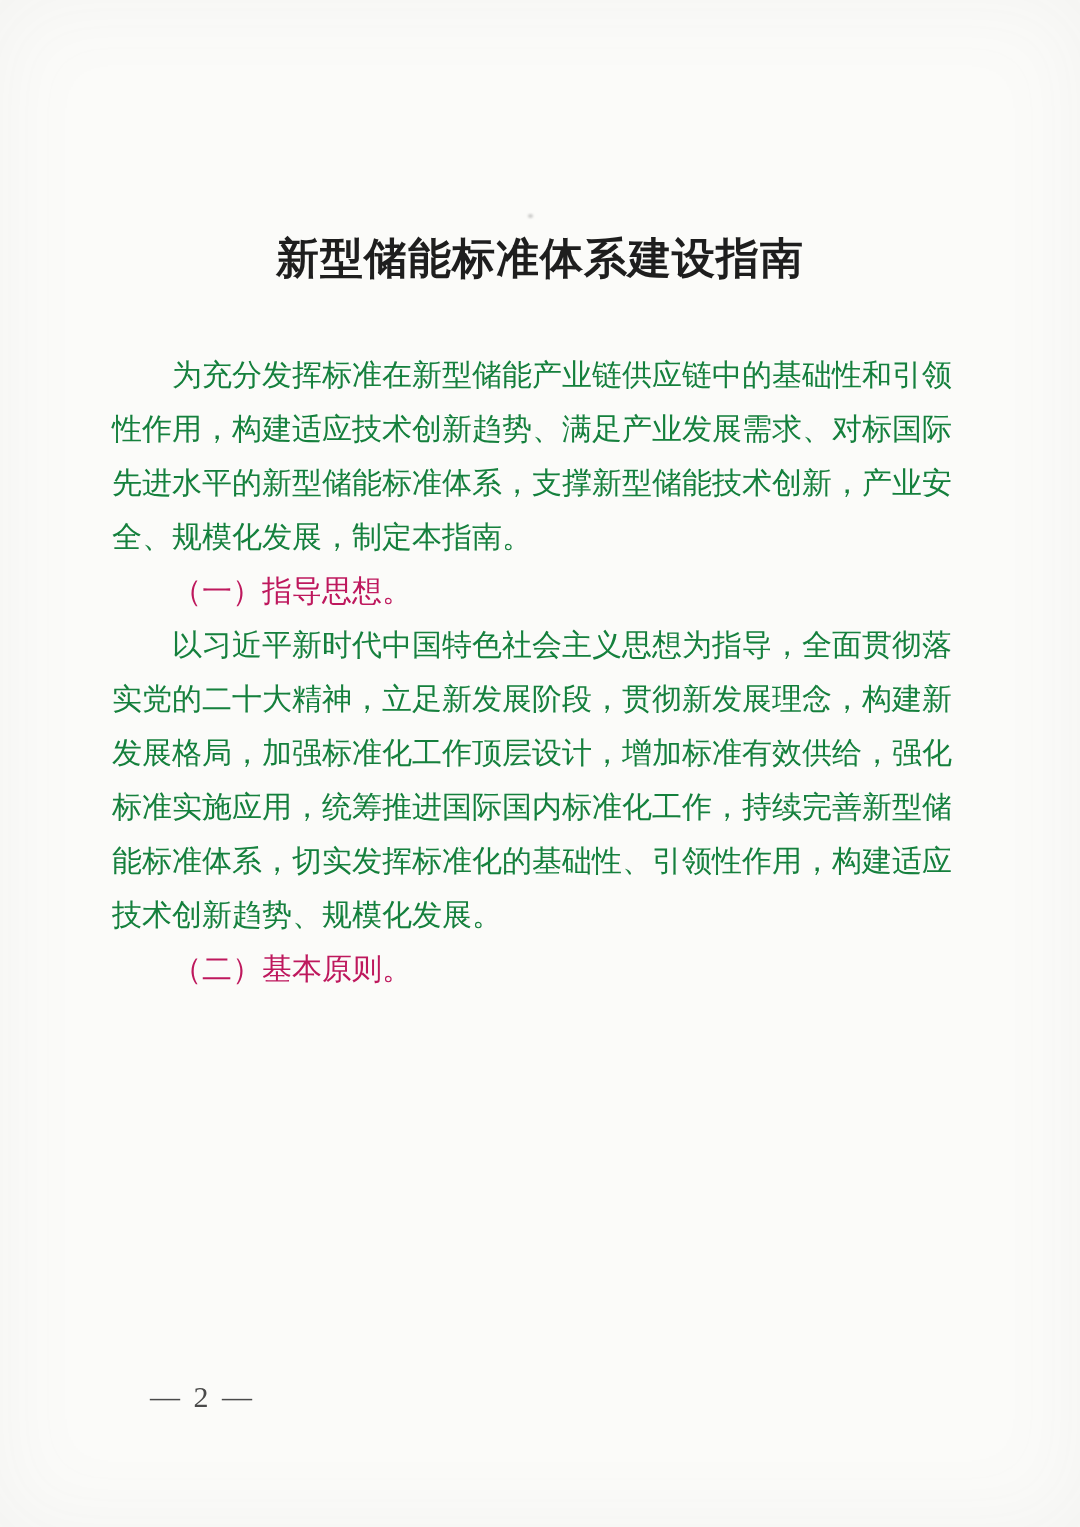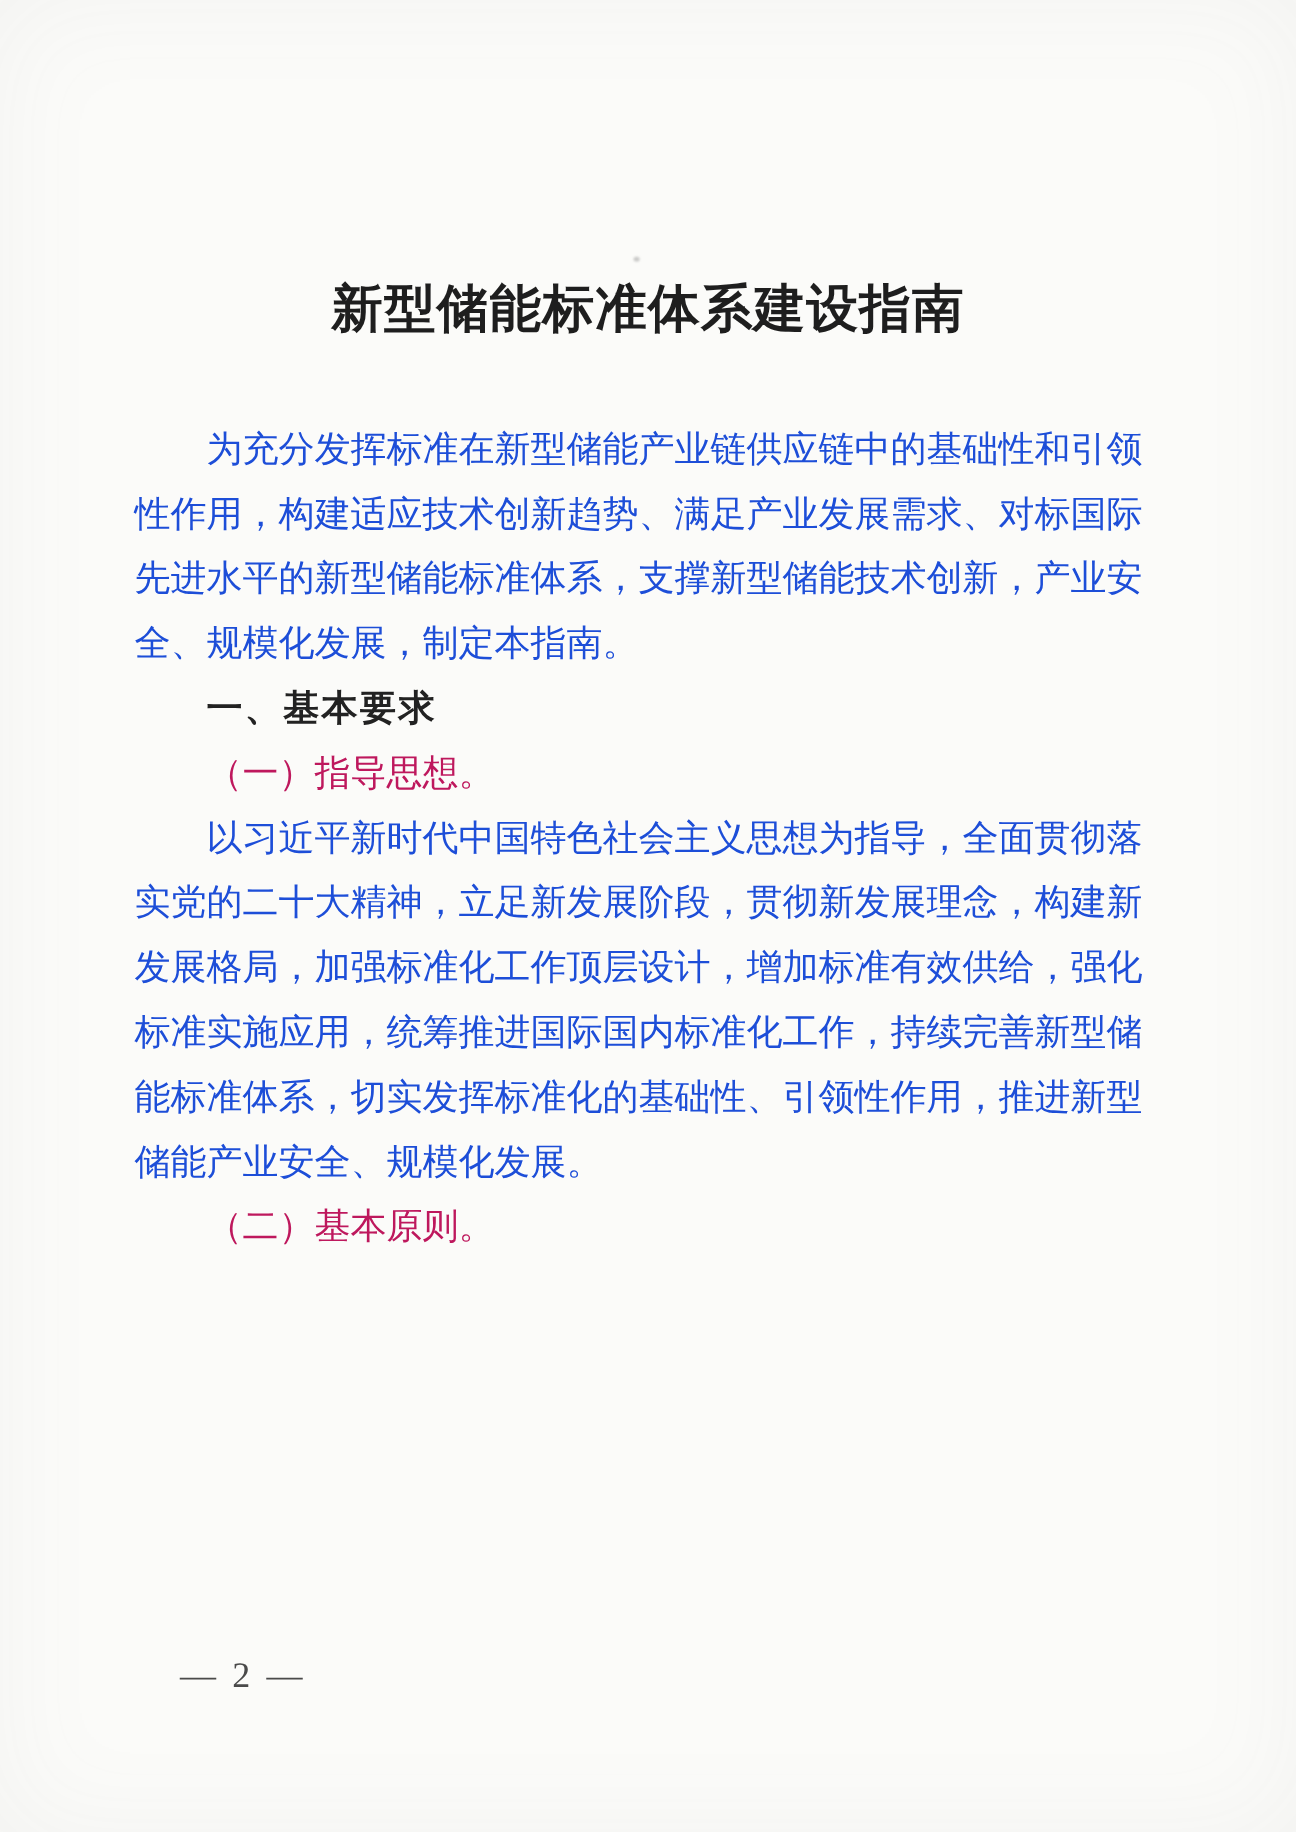--- a/index.html
+++ b/index.html
@@ -62,21 +62,21 @@
     font-family: "Liberation Sans", "DejaVu Sans", sans-serif;
     font-weight: 700 !important;
     letter-spacing: 2px;
     color: #222;
   }
   
   .h-sub {
     color: #be185d;
   }
   .para {
-    color: #1d4ed8;
+    color: #15803d;
   }
   .page-number {
     position: absolute;
     top: 1380px;
     left: 150px;
     font-size: 30px;
     line-height: 34px;
     letter-spacing: 3px;
     color: #4a4a4a;
     font-family: "Liberation Serif", "DejaVu Serif", serif;
@@ -98,25 +98,24 @@
 <div class="page">
 
   <span class="scan-speck"></span>
 
   <h1 class="doc-title">新型储能标准体系建设指南</h1>
 
   <div class="content">
 
     <p class="para">为充分发挥标准在新型储能产业链供应链中的基础性和引领性作用，构建适应技术创新趋势、满足产业发展需求、对标国际先进水平的新型储能标准体系，支撑新型储能技术创新，产业安全、规模化发展，制定本指南。</p>
 
-    <h2 class="h-section">一、基本要求</h2>
 
     <h3 class="h-sub">（一）指导思想。</h3>
 
-    <p class="para">以习近平新时代中国特色社会主义思想为指导，全面贯彻落实党的二十大精神，立足新发展阶段，贯彻新发展理念，构建新发展格局，加强标准化工作顶层设计，增加标准有效供给，强化标准实施应用，统筹推进国际国内标准化工作，持续完善新型储能标准体系，切实发挥标准化的基础性、引领性作用，推进新型储能产业安全、规模化发展。</p>
+    <p class="para">以习近平新时代中国特色社会主义思想为指导，全面贯彻落实党的二十大精神，立足新发展阶段，贯彻新发展理念，构建新发展格局，加强标准化工作顶层设计，增加标准有效供给，强化标准实施应用，统筹推进国际国内标准化工作，持续完善新型储能标准体系，切实发挥标准化的基础性、引领性作用，构建适应技术创新趋势、规模化发展。</p>
 
     <h3 class="h-sub">（二）基本原则。</h3>
 
 
 
   </div>
 
   <div class="page-number">— 2 —</div>
 
 </div>

